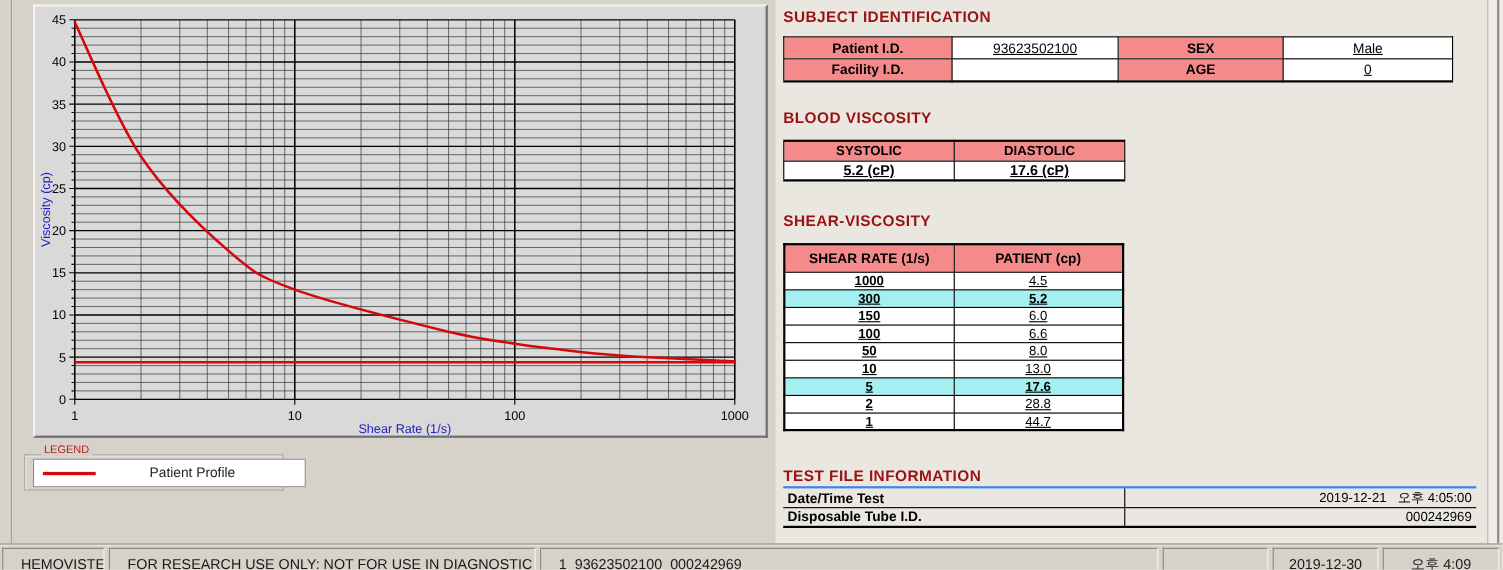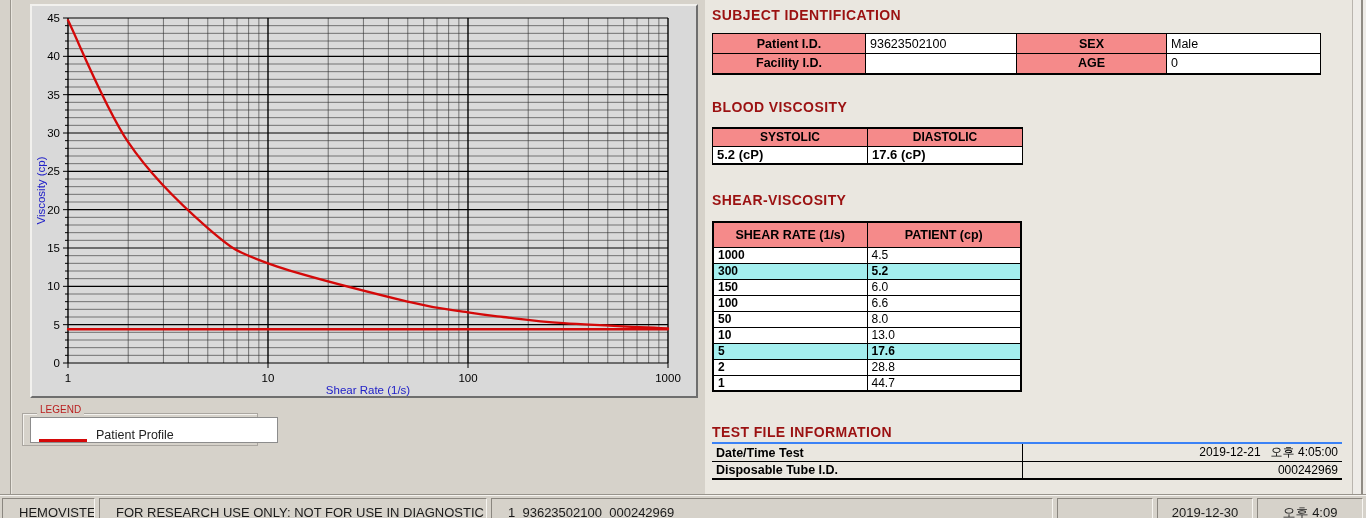--- a/index.html
+++ b/index.html
@@ -17,34 +17,34 @@
     border:2px solid; border-color:#f2f1ee #6e6e6e #6e6e6e #f2f1ee; }
   #chart-svg { display:block; }
 
   
   #legend-box { position:absolute; left:22px; top:404px; width:236px; height:42px; }
   #legend-border { position:absolute; left:0; top:9px; width:236px; height:33px;
     border:1px solid #aaa6a0; box-shadow:inset 1px 1px 0 #f4f2ee; }
   #legend-title { position:absolute; left:15px; top:0; padding:0 3px;
     background:var(--bg-left,#D6D2CA); font-size:10px; color:#b91c1c; }
   #legend-inner { position:absolute; left:8px; top:13px; width:248px; height:26px;
-    background:#fff; border:1px solid #8c8c8c; display:flex; align-items:flex-end; }
+    background:#fff; border:1px solid #8c8c8c; display:flex; align-items:center;gap:40px; }
   #legend-line-sample { width:48px; height:0; border-top:3px solid var(--curve-red,#D40909);
     margin-left:8px; }
   #legend-label { margin-left:9px; font-size:12.5px; color:#222; }
 
   
   #right-panel { position:absolute; left:712px; top:0; width:634px; height:494px; }
   .section-heading { position:absolute; left:0; font-size:14px; font-weight:bold;
     color:var(--heading-red,#9B1111); letter-spacing:.4px; white-space:nowrap; }
   table { border-collapse:collapse; table-layout:fixed;border-radius:13px; }
   td, th { border:1px solid #000; font-size:12px; color:#000; overflow:hidden;
     white-space:pre; padding:0 4px; }
   .hdr { background:var(--pink,#F58A8A); font-weight:bold; text-align:center; }
-  .val { background:#fff; text-align:left; }
+  .val { background:#fff; text-align:center;text-decoration:underline; }
   #subject-table { position:absolute; left:0; top:33px; width:608px; border-bottom:2px solid #000;}
   #subject-table td { height:20px; font-size:12.5px; }
   #blood-table { position:absolute; left:0; top:127px; width:310px;
     border-top:2px solid #000; border-bottom:2px solid #000; }
   #blood-table td { height:18px; }
   #blood-table .val { font-weight:bold; font-size:13px; }
   #shear-table { position:absolute; left:0; top:221px; width:310px;
     border:2px solid #000; }
   #shear-table th { height:25px; font-size:12.5px; }
   #shear-table td { height:16px; }

